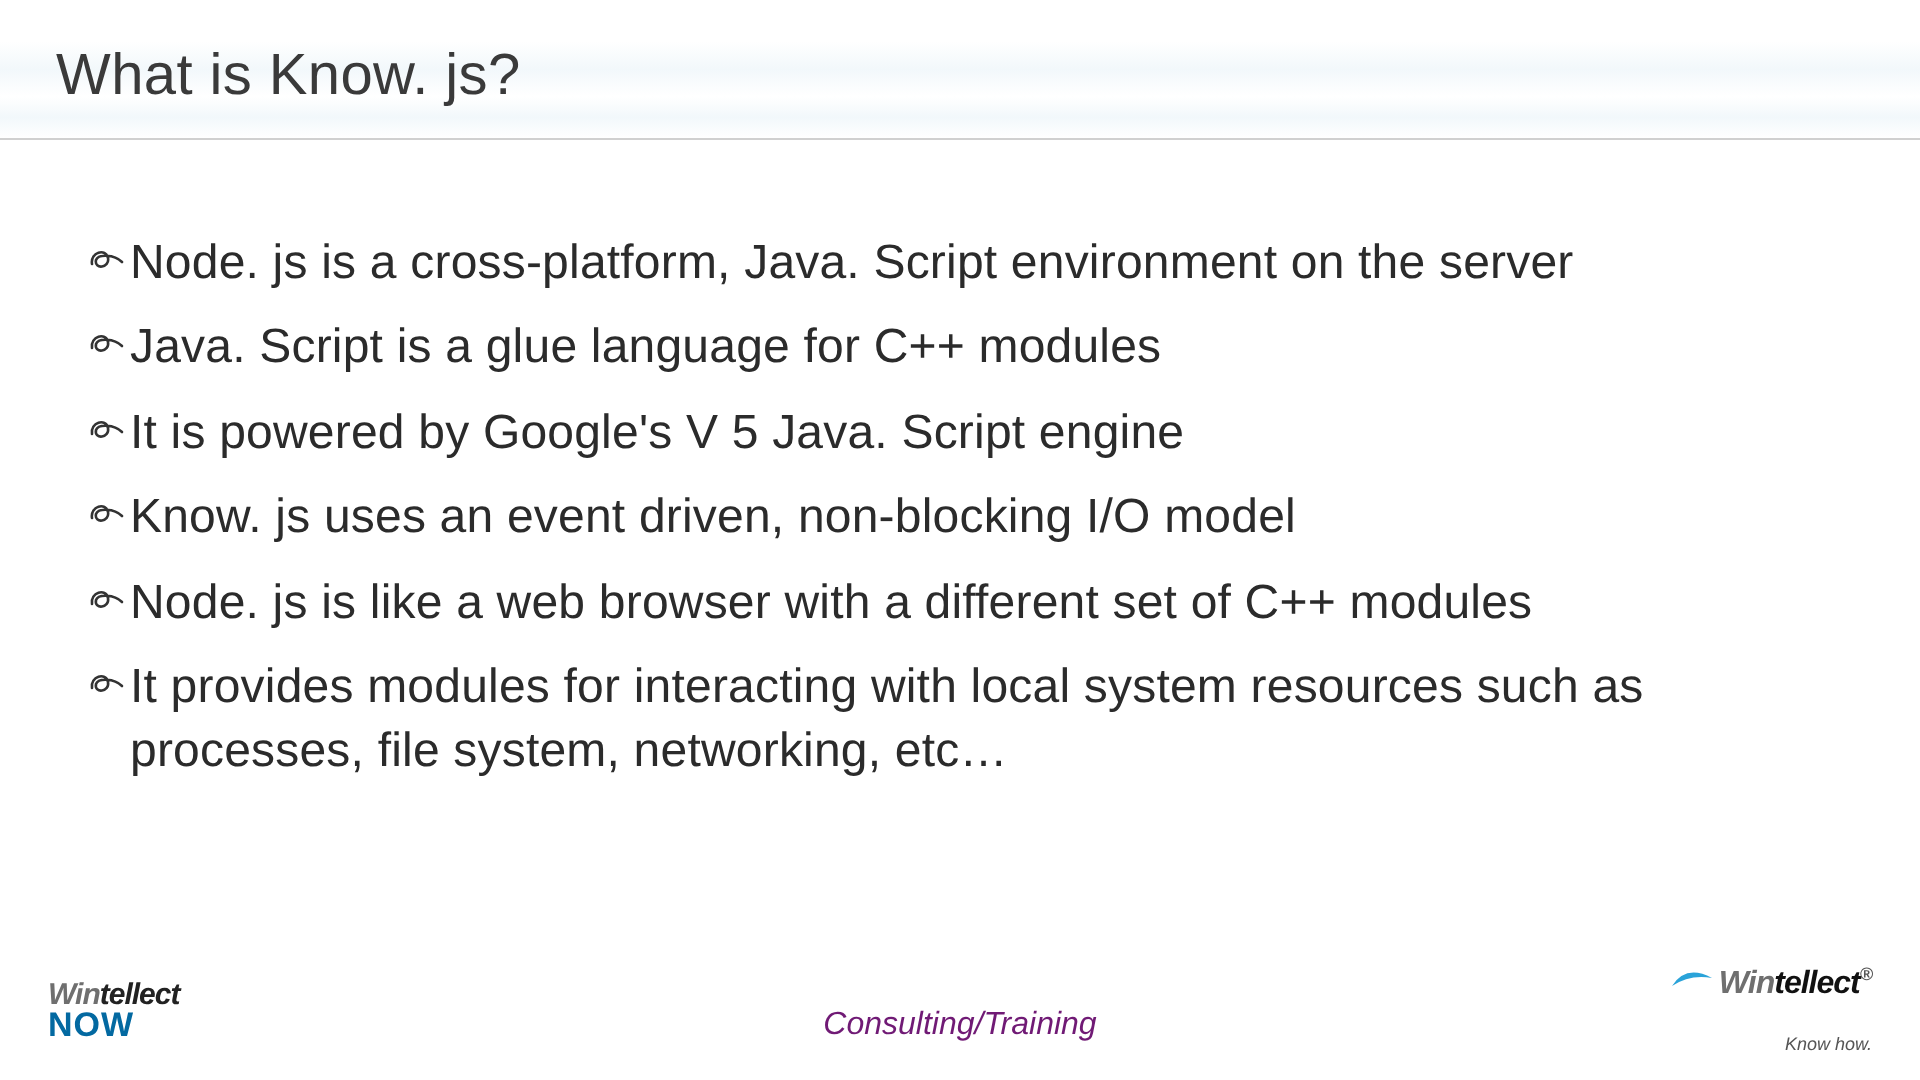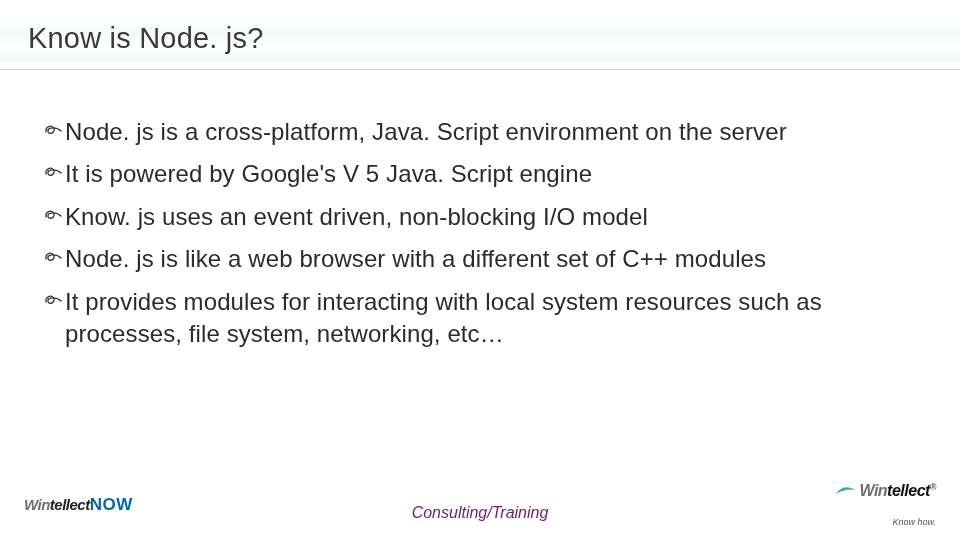--- a/index.html
+++ b/index.html
@@ -61,21 +61,21 @@
     left: 0;
     right: 0;
     height: 60px;
     display: flex;
     align-items: center;
     justify-content: space-between;
     padding: 0 24px 10px 24px;
   }
   .logo-left {
     display: flex;
-    flex-direction: row;
+    flex-direction: column;
     line-height: 1;
   }
   .logo-left .w {
     font-size: 15px;
     font-weight: 700;
     font-style: italic;
     letter-spacing: -0.5px;
   }
   .logo-left .w .win { color: #6f6f6f; }
   .logo-left .w .tell { color: #222; }
@@ -122,35 +122,43 @@
     font-size: 9px;
     color: #555;
     font-style: italic;
     margin-top: 18px;
   }
 </style>
 </head>
 <body>
 
 <div class="header-area">
-  <h1 class="title">Know is Node. js?</h1>
+  <h1 class="title">What is Know. js?</h1>
 </div>
 <div class="divider"></div>
 
 <div class="content">
 
   <div class="bullet-row">
     <span class="bullet-icon">
       <svg width="20" height="16" viewBox="0 0 20 16">
           <path d="M3 10 C 2 4, 10 2, 11 7 C 12 12, 4 13, 5 8 C 6 5, 14 5, 18 9" stroke="#333" stroke-width="1.3" fill="none" stroke-linecap="round"></path>
         </svg>
     </span>
     <span class="bullet-text">Node. js is a cross-platform, Java. Script environment on the server</span>
   </div>
 
+  <div class="bullet-row">
+    <span class="bullet-icon">
+      <svg width="20" height="16" viewBox="0 0 20 16">
+          <path d="M3 10 C 2 4, 10 2, 11 7 C 12 12, 4 13, 5 8 C 6 5, 14 5, 18 9" stroke="#333" stroke-width="1.3" fill="none" stroke-linecap="round"></path>
+        </svg>
+    </span>
+    <span class="bullet-text">Java. Script is a glue language for C++ modules</span>
+  </div>
 
   <div class="bullet-row">
     <span class="bullet-icon">
       <svg width="20" height="16" viewBox="0 0 20 16">
           <path d="M3 10 C 2 4, 10 2, 11 7 C 12 12, 4 13, 5 8 C 6 5, 14 5, 18 9" stroke="#333" stroke-width="1.3" fill="none" stroke-linecap="round"></path>
         </svg>
     </span>
     <span class="bullet-text">It is powered by Google's V 5 Java. Script engine</span>
   </div>
 

